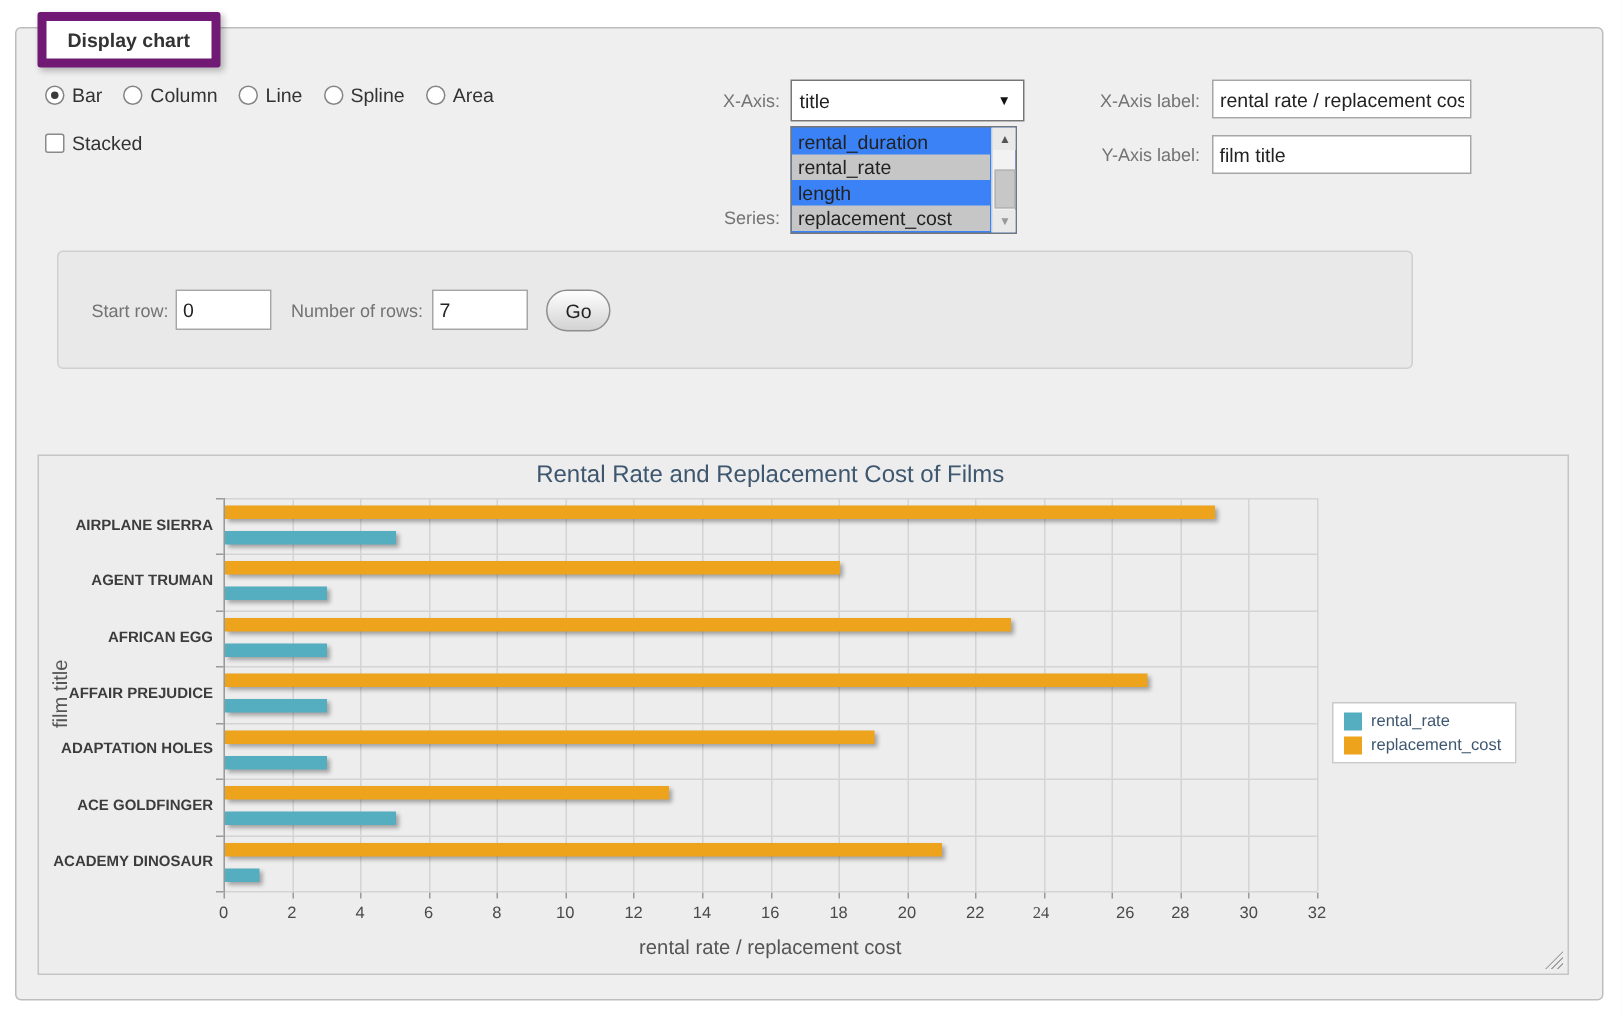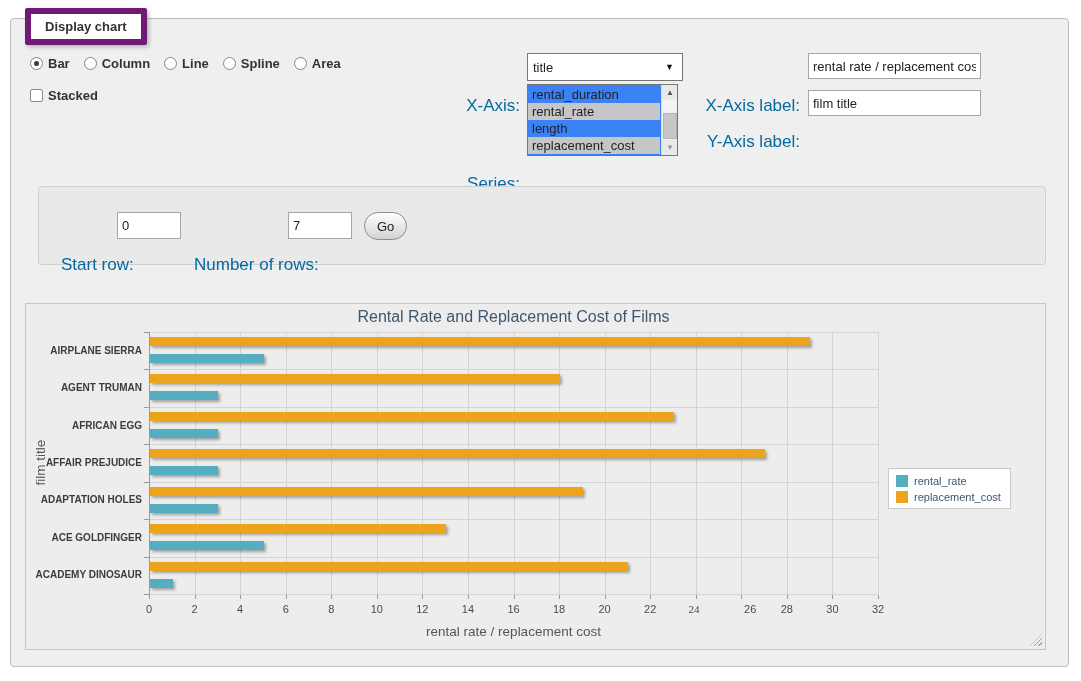--- a/index.html
+++ b/index.html
@@ -6,24 +6,24 @@
   html,body { background:#fff; }
   body { font-family:"Liberation Sans", sans-serif; }
   .page { position:relative; width:1081px; height:681px; background:#fff; overflow:hidden; }
 
   .fieldset { position:absolute; left:10px; top:18px; width:1059px; height:649px;
               background:#EFEFEF; border:1px solid #BDBDBD; border-radius:4px; }
   .legendbox { position:absolute; left:25px; top:8px; background:#fff; border:6px solid #701a75;
                padding:5px 14px; font-size:13px; font-weight:bold; color:#333;
                box-shadow:2px 2px 4px rgba(0,0,0,0.25); border-radius:2px; z-index:5; }
 
-  .lbl { position:absolute; font-size:17px; color:#0369a1;margin-top:36px; }
+  .lbl { position:absolute; font-size:12px; color:#737373; }
   .lbl.right { text-align:right; }
 
-  .opt-row { position:absolute; display:flex; align-items:center; gap:14px; font-size:13px; color:#333;font-weight:bold; }
+  .opt-row { position:absolute; display:flex; align-items:center; gap:14px; font-size:13px; color:#333; }
   .opt { display:flex; align-items:center; gap:5px; }
   .radio { width:13px; height:13px; border:1px solid #858585; border-radius:50%; background:#fff; position:relative; flex:0 0 auto; }
   .radio.checked::after { content:""; position:absolute; left:3px; top:3px; width:5px; height:5px; background:#3B3B3B; border-radius:50%; }
   .checkbox { width:13px; height:13px; border:1px solid #8A8A8A; background:#fff; border-radius:2px; flex:0 0 auto; }
 
   input.txt { position:absolute; border:1px solid #A6A6A6; background:#fff; font-size:13px;
               padding:2px 4px; color:#222; font-family:"Liberation Sans", sans-serif; }
 
   .select { position:absolute; background:#fff; border:1px solid #767676; display:flex;
             align-items:center; font-size:13px; color:#222; padding-left:5px; }
@@ -34,21 +34,21 @@
   .listbox .optitem { height:17px; line-height:17px; font-size:13px; color:#222; padding-left:4px;
                       white-space:nowrap; overflow:hidden; }
   .listbox .optitem.sel { background:#C6C6C6; }
   .sbar { position:absolute; right:0; top:0; bottom:0; width:16px; background:#F2F2F2; border-left:1px solid #DDD; }
   .sbtn { position:absolute; left:0; width:16px; height:15px; background:#E9E9E9; color:#555;
           font-size:8px; text-align:center; line-height:15px; }
   .sbtn.up { top:0; }
   .sbtn.down { bottom:0; color:#999; }
   .sthumb { position:absolute; left:1px; width:14px; background:#C7C7C7; border:1px solid #B4B4B4; }
 
-  .rows-panel { position:absolute; left:38px; top:186px; width:1008px; height:79px;
+  .rows-panel { position:absolute; left:38px; top:167px; width:904px; height:79px;
                 background:#E9E9E9; border:1px solid #CFCFCF; border-radius:4px; }
   .go-btn { position:absolute; left:362px; top:210px; height:28px; padding:0 12px; font-size:13px; color:#222;
             background:linear-gradient(#FEFEFE,#D3D3D3); border:1px solid #8E8E8E; border-radius:14px;
             display:flex; align-items:center; cursor:pointer; }
 
   .chart-box { position:absolute; left:25px; top:303px; width:1021px; height:347px;
                background:#EDEDED; border:1px solid #C5C5C5; }
   .chart-title { position:absolute; text-align:center; font-size:16px; color:#3E576F; }
   .vgrid, .hgrid { position:absolute; background:#D4D4D4; }
   .axisline-y { position:absolute; background:#9A9A9A; }

